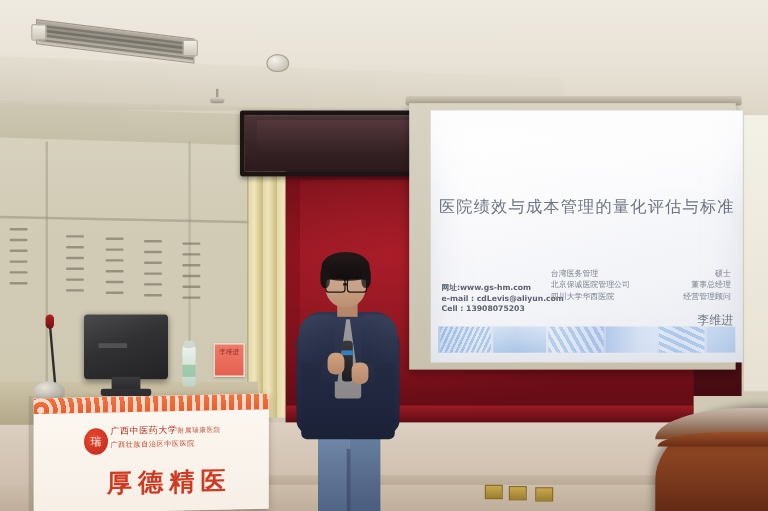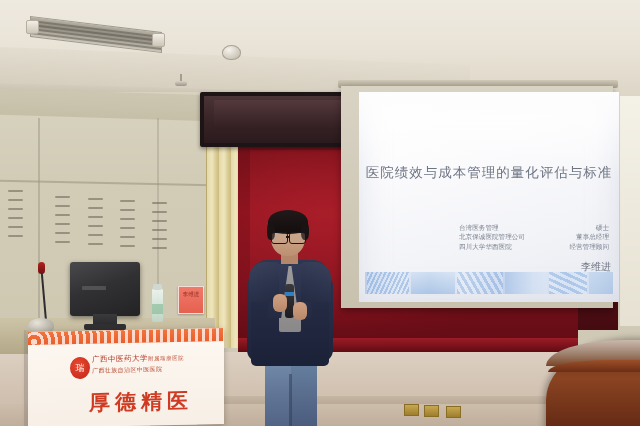--- a/index.html
+++ b/index.html
@@ -588,20 +588,25 @@
   <div id="screen-roller" class="abs"></div>
   <div id="screen-frame" class="abs"></div>
 
   <div id="slide">
     <div id="slide-glare" class="abs"></div>
 
     <div id="slide-title" class="abs">医院绩效与成本管理的量化评估与标准</div>
 
     <div id="slide-body" class="abs">
 
+      <div id="contact-block" class="abs">
+        <div>网址:www.gs-hm.com</div>
+        <div>e-mail : cdLevis@aliyun.com</div>
+        <div>Cell  : 13908075203</div>
+      </div>
 
       <div id="title-block" class="abs">
         <div>硕士</div>
         <div>董事总经理</div>
         <div>经营管理顾问</div>
       </div>
 
       <div id="org-block" class="abs">
         <div>台湾医务管理</div>
         <div>北京保诚医院管理公司</div>

